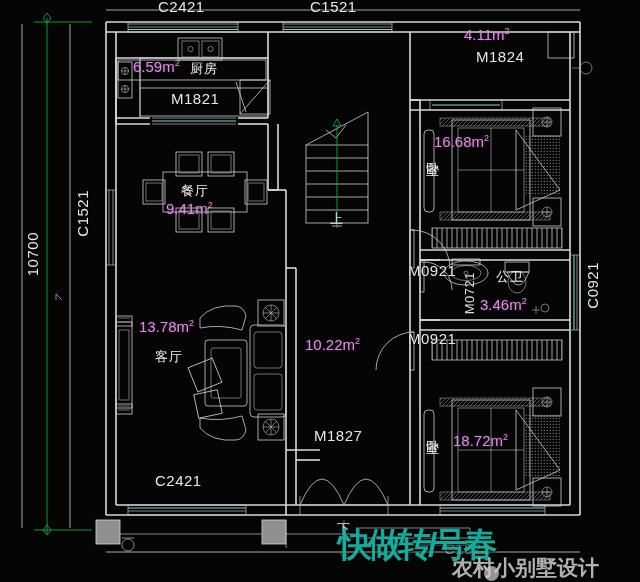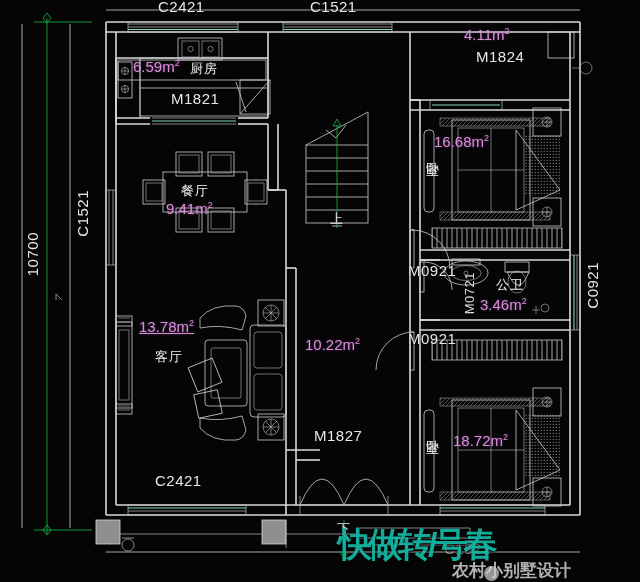--- a/index.html
+++ b/index.html
@@ -15,21 +15,21 @@
   .room{color:#efefef;font-size:13px;letter-spacing:1px;}
   .room-v{writing-mode:vertical-rl;text-orientation:upright;letter-spacing:0px;}
   .vert{writing-mode:vertical-rl;text-orientation:sideways;transform:rotate(180deg);}
   .dir{color:#e6e6e6;font-size:13px;}
 
   #watermark{position:absolute;left:0;bottom:0;width:640px;height:56px;pointer-events:none;}
   .wm1{position:absolute;left:338px;bottom:14px;font-size:34px;font-weight:bold;color:#14b8a6;
        letter-spacing:-4px;opacity:.93;text-shadow:0 1px 2px #000;white-space:nowrap;}
   .wm2{position:absolute;left:398px;bottom:16px;font-size:33px;font-weight:bold;color:#f6f6f6;
        letter-spacing:-2px;opacity:.9;white-space:nowrap;}
-  .wm3{position:absolute;left:452px;bottom:0px;font-size:17px;font-weight:bold;color:#cfcfcf;
+  .wm3{position:absolute;left:452px;bottom:0px;font-size:21px;font-weight:bold;color:#cfcfcf;
        letter-spacing:0px;opacity:.85;white-space:nowrap;}
   .wmlogo{position:absolute;left:484px;bottom:1px;width:15px;height:15px;border-radius:50%;
        background:#b9b9b9;opacity:.8;}
 </style>
 </head>
 <body>
 
 <div id="stage">
 
   <svg width="640" height="582" viewBox="0 0 640 582">
@@ -389,41 +389,41 @@
     <span>6.59m</span><sup>2</sup>
   </div>
   <div class="lbl room" style="left:190px;top:60px;">厨房</div>
   <div class="lbl code" style="left:155px;top:90px;margin-left:16px;">M1821</div>
 
   <div class="lbl room" style="left:181px;top:182px;">餐厅</div>
   <div class="lbl area" style="left:166px;top:200px;">
     <span>9.41m</span><sup>2</sup>
   </div>
 
-  <div class="lbl area" style="left:139px;top:318px;text-decoration:underline;">
+  <div class="lbl area" style="left:139px;top:318px;">
     <span>13.78m</span><sup>2</sup>
   </div>
   <div class="lbl room" style="left:155px;top:348px;">客厅</div>
 
   <div class="lbl area" style="left:305px;top:336px;text-align:right;">
     <span>10.22m</span><sup>2</sup>
   </div>
 
   <div class="lbl area" style="left:464px;top:26px;text-align:center;">
     <span>4.11m</span><sup>2</sup>
   </div>
   <div class="lbl code" style="left:476px;top:48px;text-align:right;">M1824</div>
 
   <div class="lbl area" style="left:434px;top:133px;">
     <span>16.68m</span><sup>2</sup>
   </div>
   <div class="lbl room room-v" style="left:423px;top:152px;">卧室</div>
   <div class="lbl code" style="left:408px;top:262px;">M0921</div>
 
-  <div class="lbl room" style="left:496px;top:276px;">公卫</div>
+  <div class="lbl room" style="left:496px;top:268px;">公卫</div>
   <div class="lbl area" style="left:480px;top:296px;">
     <span>3.46m</span><sup>2</sup>
   </div>
   <div class="lbl code-sm vert" style="left:462px;top:272px;">M0721</div>
 
   <div class="lbl code" style="left:408px;top:330px;">M0921</div>
   <div class="lbl room room-v" style="left:423px;top:430px;">卧室</div>
   <div class="lbl area" style="left:453px;top:432px;">
     <span>18.72m</span><sup>2</sup>
   </div>

